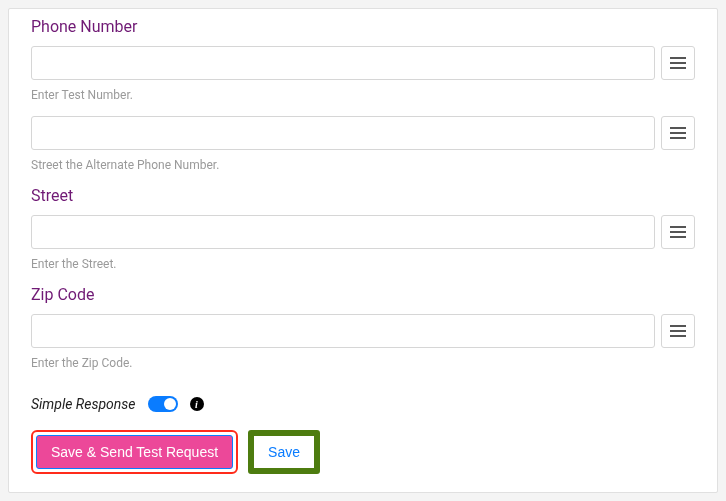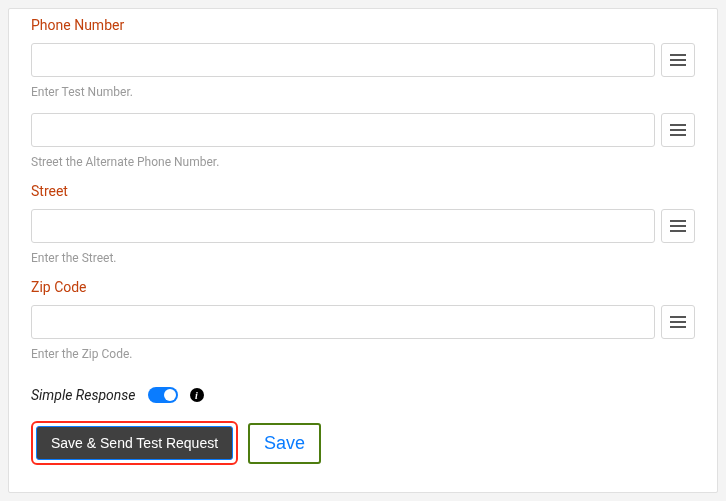--- a/index.html
+++ b/index.html
@@ -22,22 +22,22 @@
       height: 100%;
       position: relative;
     }
     .field-group {
       margin-top: 14px;
     }
     .field-group:first-child {
       margin-top: 8px;
     }
     .field-label {
-      font-size: 14px;
-      color: #c2410c;
+      font-size: 16px;
+      color: #701a75;
       margin-bottom: 10px;
       display: block;
       font-weight: 400;
     }
     .input-row {
       display: flex;
       align-items: stretch;
       gap: 6px;
     }
     .text-input {
@@ -119,35 +119,35 @@
       align-items: center;
       gap: 10px;
     }
     .highlight-wrap {
       border: 2.5px solid #ff2b1a;
       border-radius: 6px;
       padding: 3px;
       display: inline-block;
     }
     .btn-primary {
-      background: #404040;
+      background: #ec4899;
       color: #fff;
       border: 1px solid #0a7cff;
       border-radius: 3px;
       padding: 8px 14px;
       font-size: 14px;
       cursor: pointer;
     }
     .btn-secondary {
       background: #fff;
       color: #0a7cff;
-      border: 2px solid #4d7c0f;
+      border: 6px solid #4d7c0f;
       border-radius: 3px;
       padding: 8px 14px;
-      font-size: 18px;
+      font-size: 14px;
       cursor: pointer;
     }
   </style>
 </head>
 <body>
 
 <div class="panel">
 
   <div class="field-group">
     <label class="field-label">Phone Number</label>

